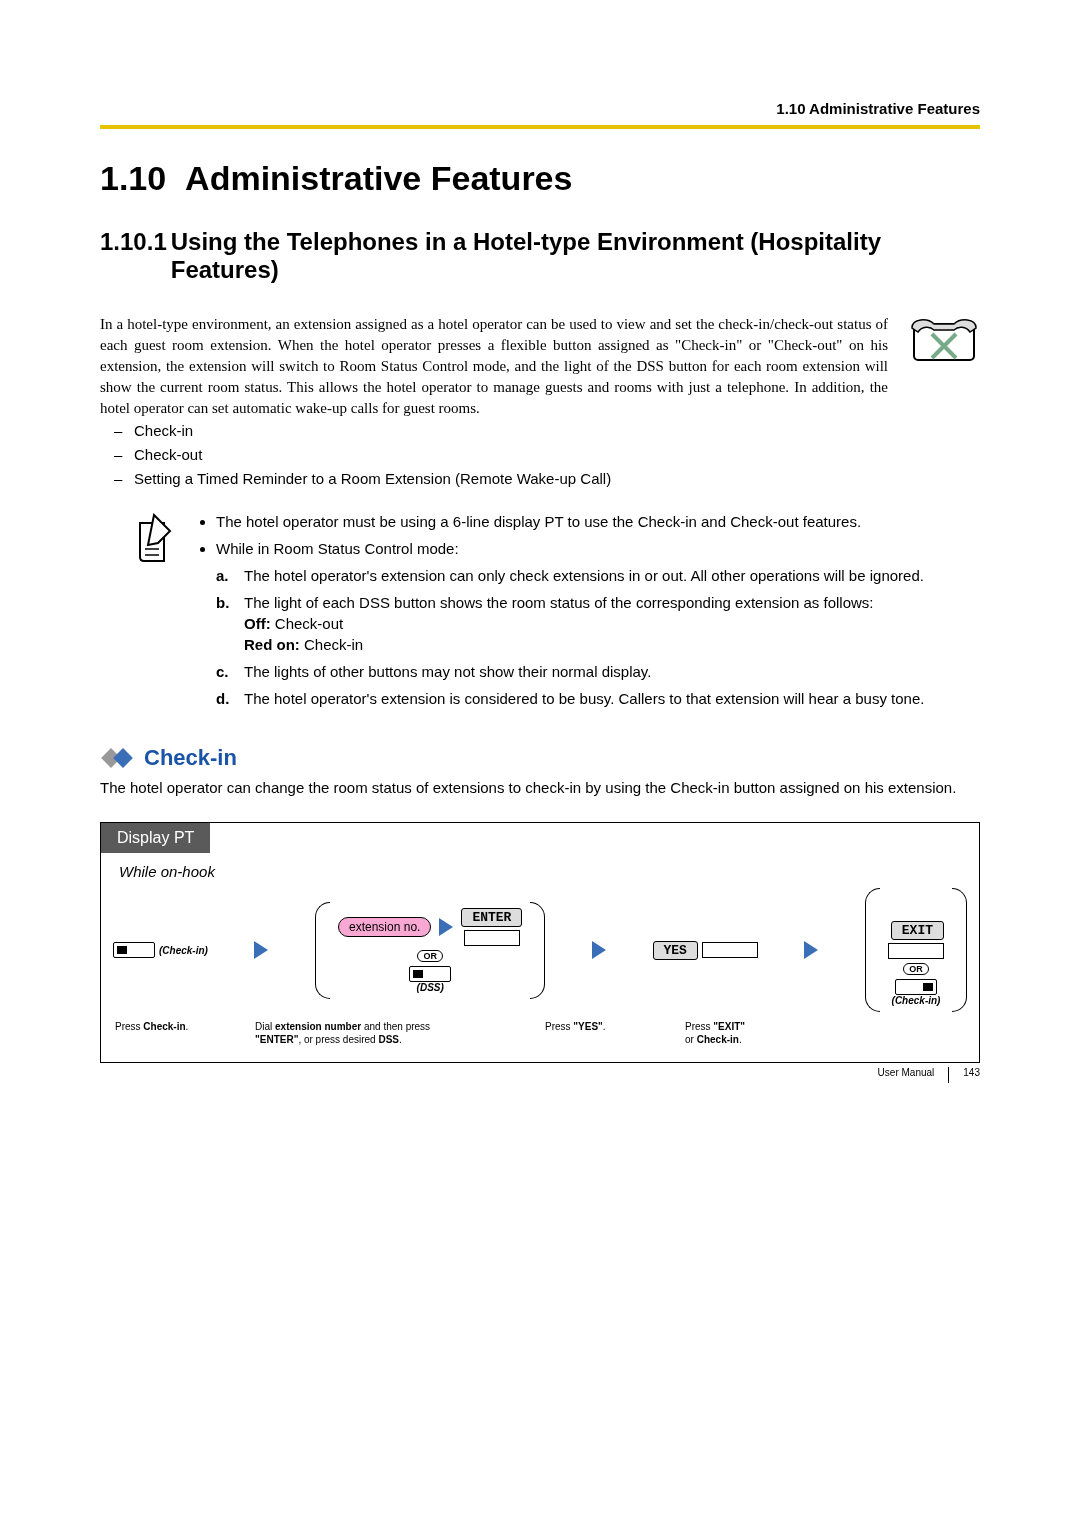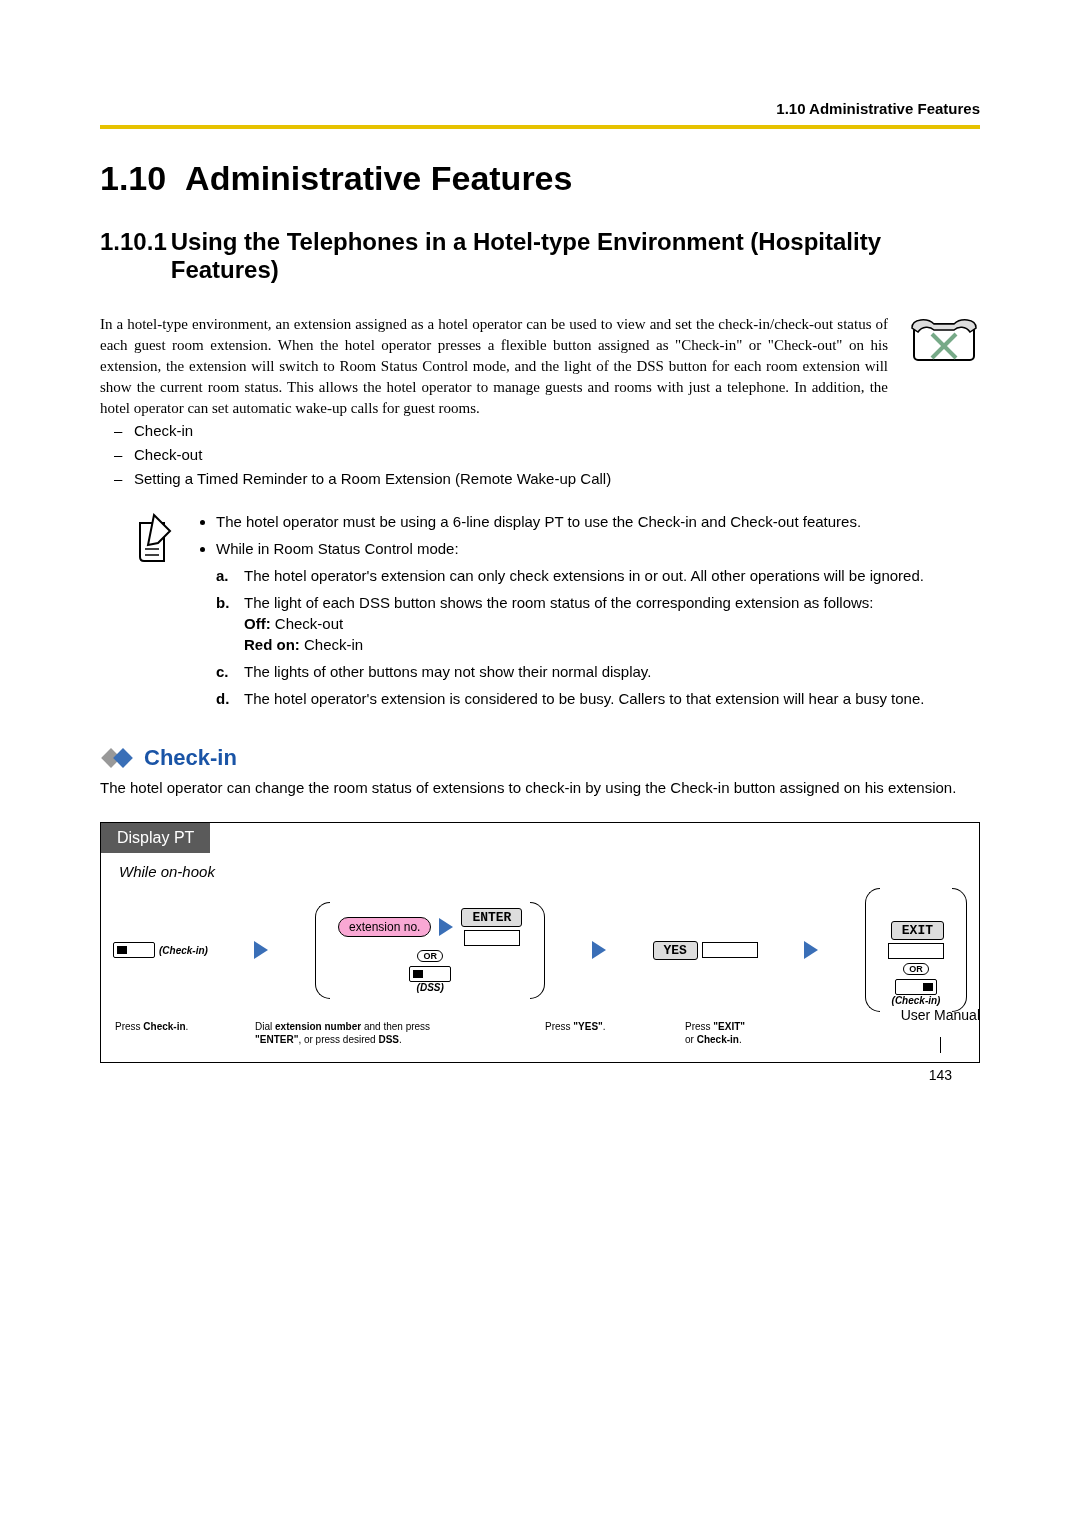--- a/index.html
+++ b/index.html
@@ -253,25 +253,23 @@
     line-height: 1.3;
   }
   .proc-captions div:nth-child(1){ width: 140px; }
   .proc-captions div:nth-child(2){ width: 290px; }
   .proc-captions div:nth-child(3){ width: 140px; }
   .proc-captions div:nth-child(4){ flex: 1; }
   .footer {
     position: absolute;
     bottom: 40px;
     right: 100px;
-    font-size: 14px;
-    display: flex;
-    align-items: center;
+    font-size: 10px;
+    display: flex;
     gap: 14px;
-    flex-direction: column;
   }
   .footer .divider {
     width: 1px; height: 16px; background: #000;
   }
 </style>
 </head>
 <body>
 
 <div class="page">
 

